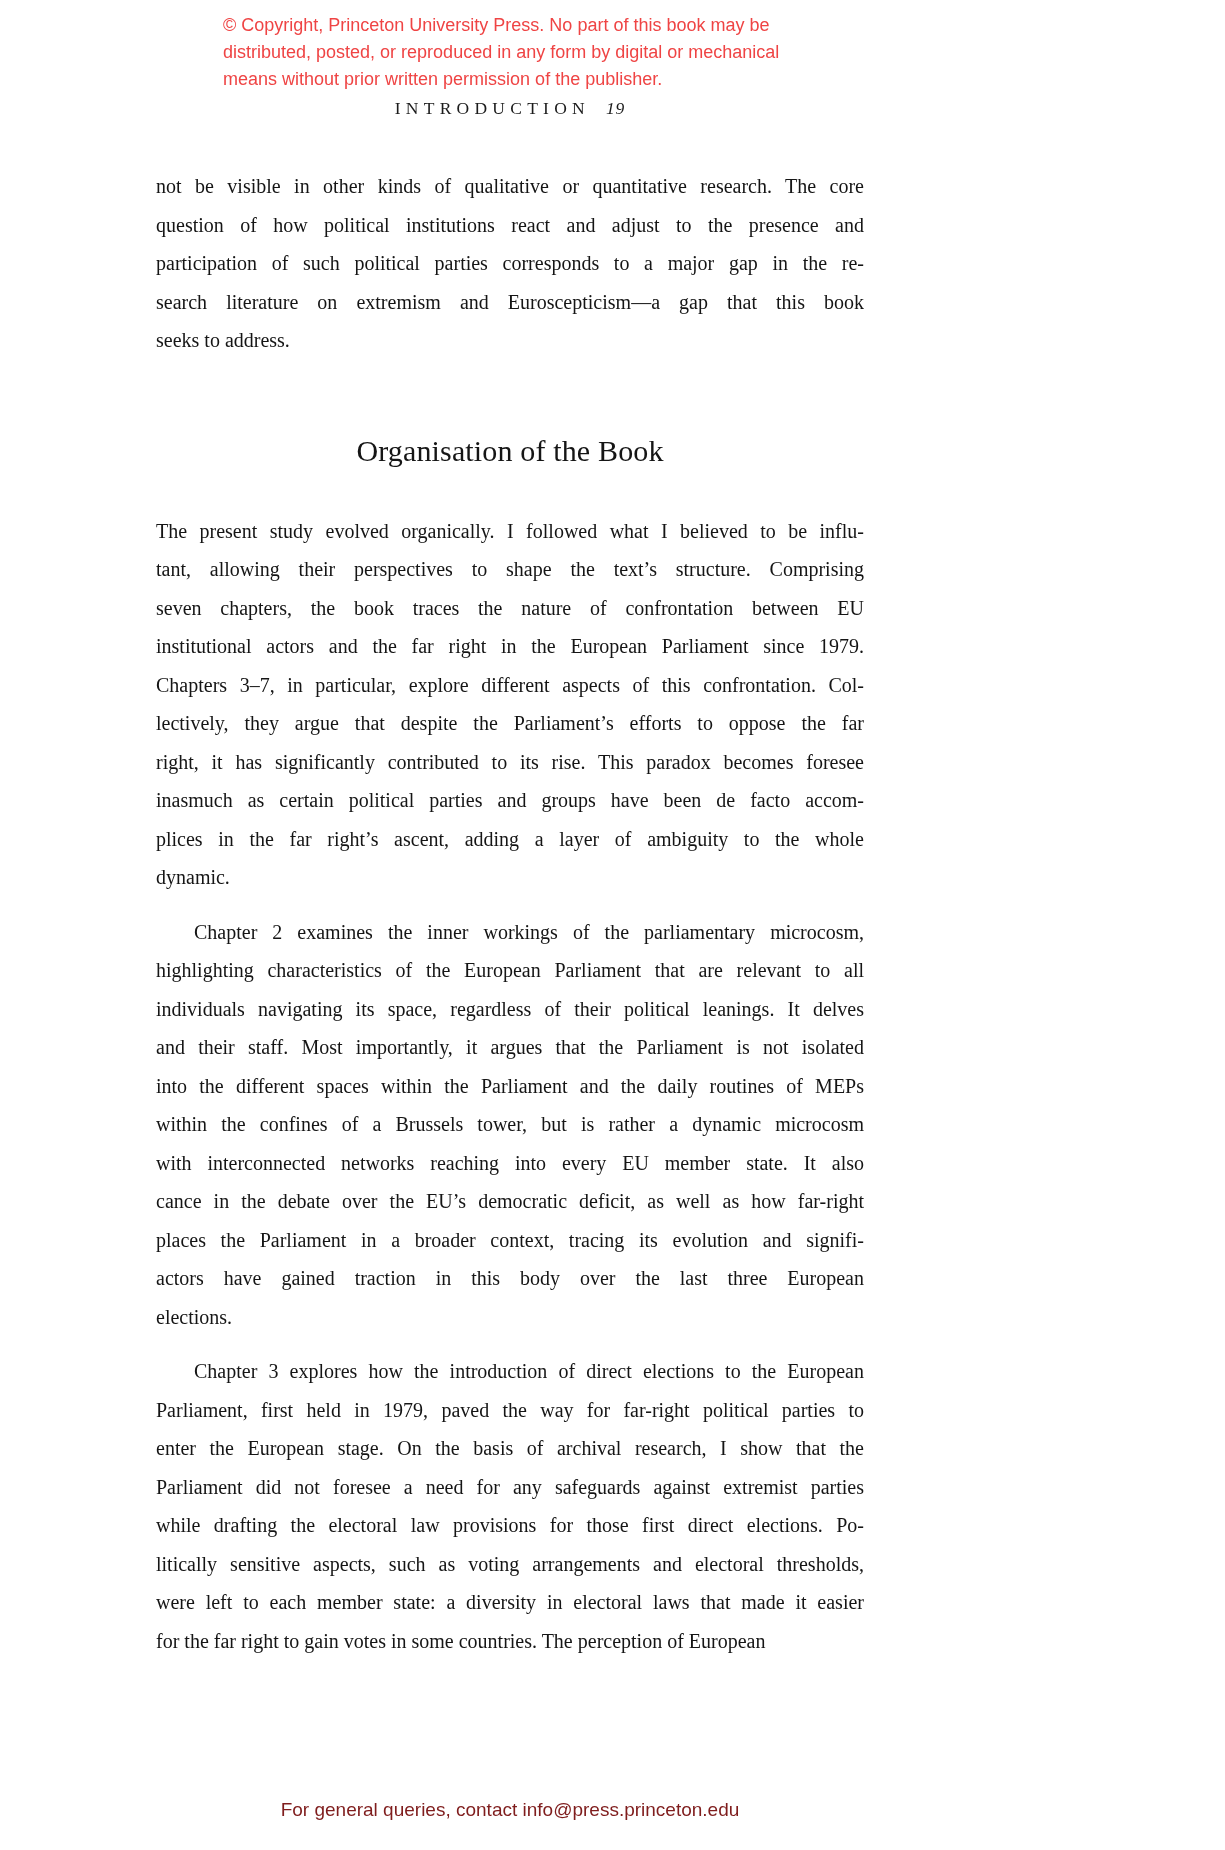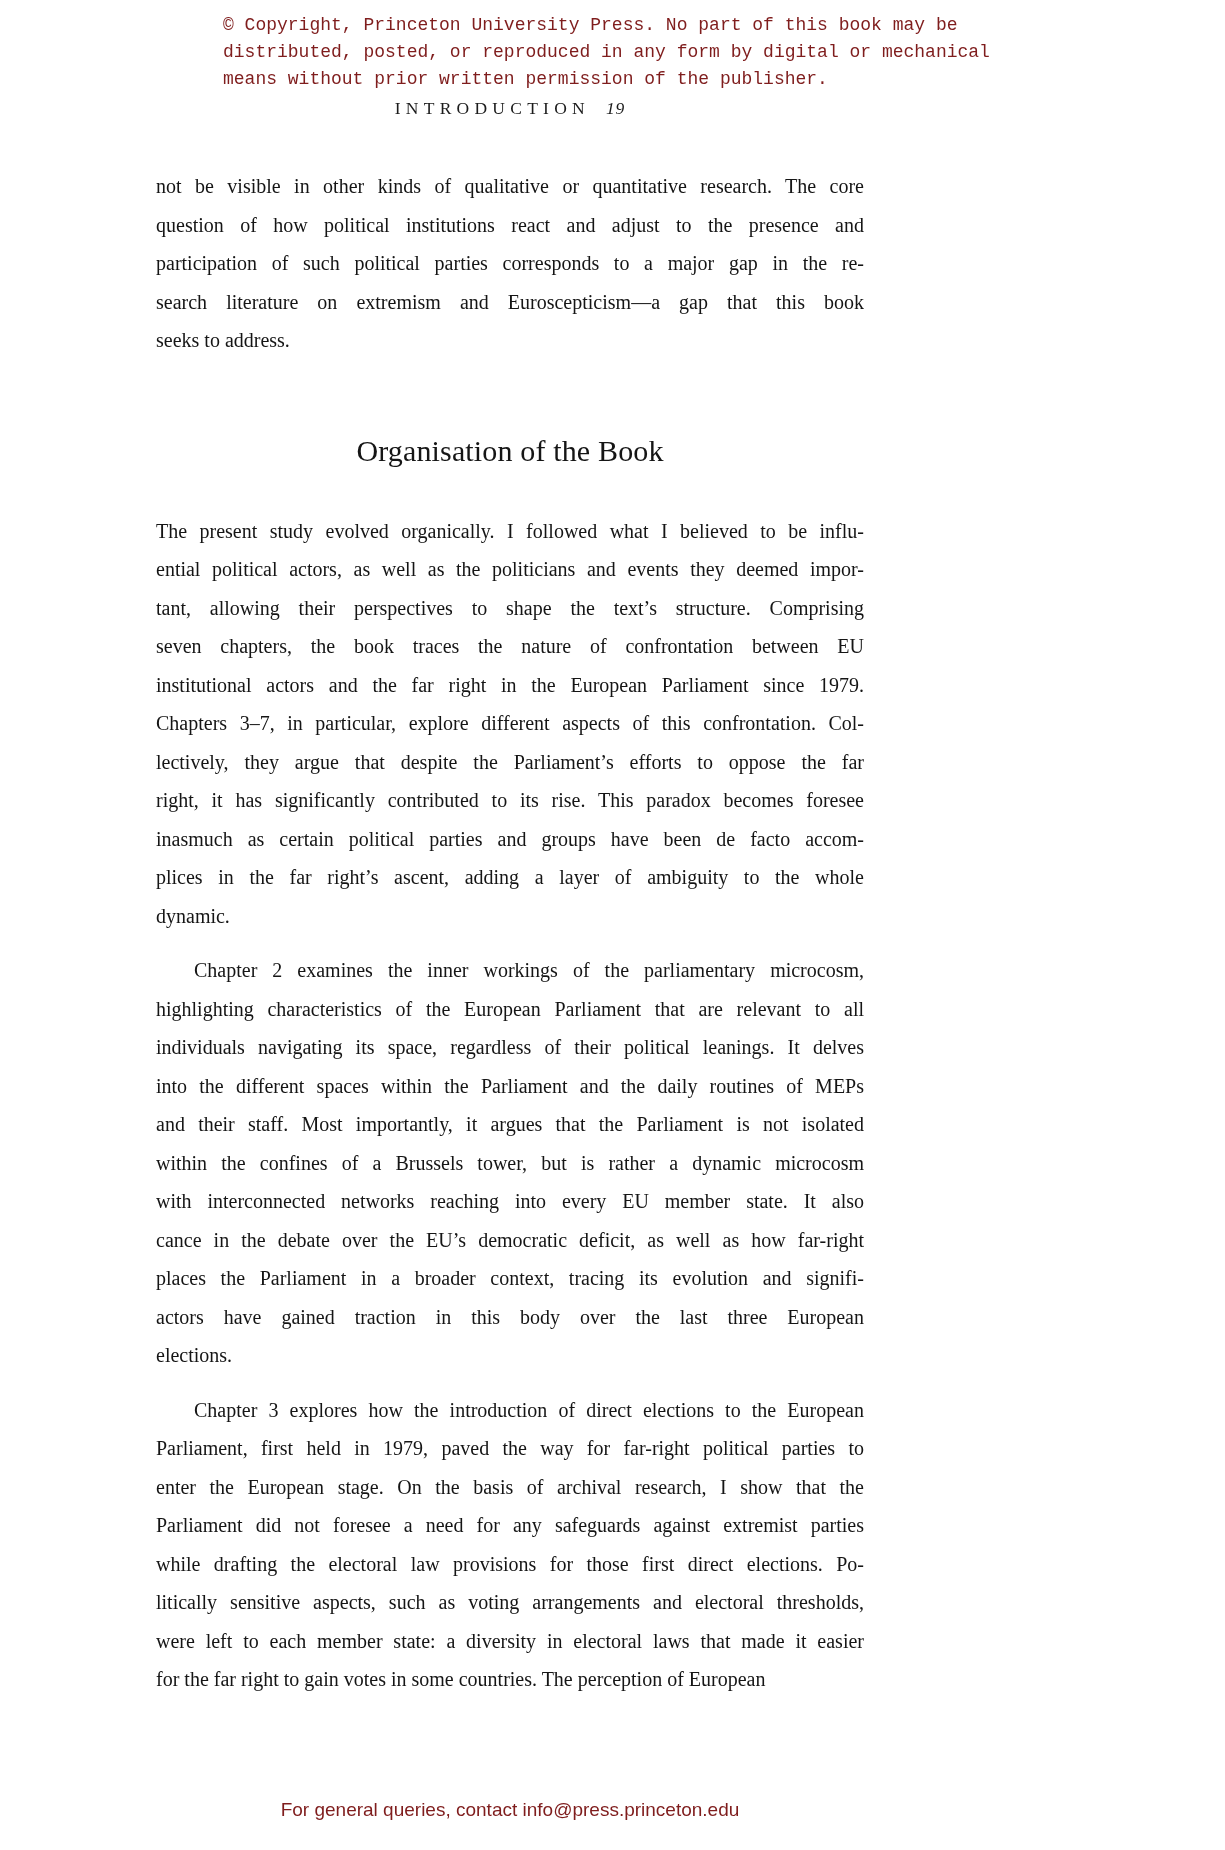--- a/index.html
+++ b/index.html
@@ -9,24 +9,24 @@
     height: 1850px;
     background: #ffffff;
     overflow: hidden;
     font-family: "Liberation Serif", serif;
     color: #151515;
   }
   .copyright {
     position: absolute;
     left: 223px;
     top: 12px;
-    font-family: Liberation Mono, monospace;
+    font-family: Liberation Sans, sans-serif;
     font-size: 18px;
     line-height: 27px;
-    color: #7f1d1d;
+    color: #ef4444;
   }
   .running-head {
     position: absolute;
     left: 140px;
     top: 98px;
     width: 740px;
     text-align: center;
     font-size: 17.5px;
     color: #1c1c1c;
   }
@@ -83,37 +83,36 @@
       <div class="paragraph">
         <div class="line">not be visible in other kinds of qualitative or quantitative research. The core</div>
         <div class="line">question of how political institutions react and adjust to the presence and</div>
         <div class="line">participation of such political parties corresponds to a major gap in the re-</div>
         <div class="line">search literature on extremism and Euroscepticism—a gap that this book</div>
         <div class="line last">seeks to address.</div>
       </div>
       <div class="section-heading">Organisation of the Book</div>
       <div class="paragraph">
         <div class="line">The present study evolved organically. I followed what I believed to be influ-</div>
-        <div class="line">ential political actors, as well as the politicians and events they deemed impor-</div>
         <div class="line">tant, allowing their perspectives to shape the text’s structure. Comprising</div>
         <div class="line">seven chapters, the book traces the nature of confrontation between EU</div>
         <div class="line">institutional actors and the far right in the European Parliament since 1979.</div>
         <div class="line">Chapters 3–7, in particular, explore different aspects of this confrontation. Col-</div>
         <div class="line">lectively, they argue that despite the Parliament’s efforts to oppose the far</div>
         <div class="line">right, it has significantly contributed to its rise. This paradox becomes foresee</div>
         <div class="line">inasmuch as certain political parties and groups have been de facto accom-</div>
         <div class="line">plices in the far right’s ascent, adding a layer of ambiguity to the whole</div>
         <div class="line last">dynamic.</div>
       </div>
       <div class="paragraph indent">
         <div class="line">Chapter 2 examines the inner workings of the parliamentary microcosm,</div>
         <div class="line">highlighting characteristics of the European Parliament that are relevant to all</div>
         <div class="line">individuals navigating its space, regardless of their political leanings. It delves</div>
+        <div class="line">and their staff. Most importantly, it argues that the Parliament is not isolated</div>
         <div class="line">into the different spaces within the Parliament and the daily routines of MEPs</div>
-        <div class="line">and their staff. Most importantly, it argues that the Parliament is not isolated</div>
         <div class="line">within the confines of a Brussels tower, but is rather a dynamic microcosm</div>
         <div class="line">with interconnected networks reaching into every EU member state. It also</div>
         <div class="line">cance in the debate over the EU’s democratic deficit, as well as how far-right</div>
         <div class="line">places the Parliament in a broader context, tracing its evolution and signifi-</div>
         <div class="line">actors have gained traction in this body over the last three European</div>
         <div class="line last">elections.</div>
       </div>
       <div class="paragraph indent">
         <div class="line">Chapter 3 explores how the introduction of direct elections to the European</div>
         <div class="line">Parliament, first held in 1979, paved the way for far-right political parties to</div>

